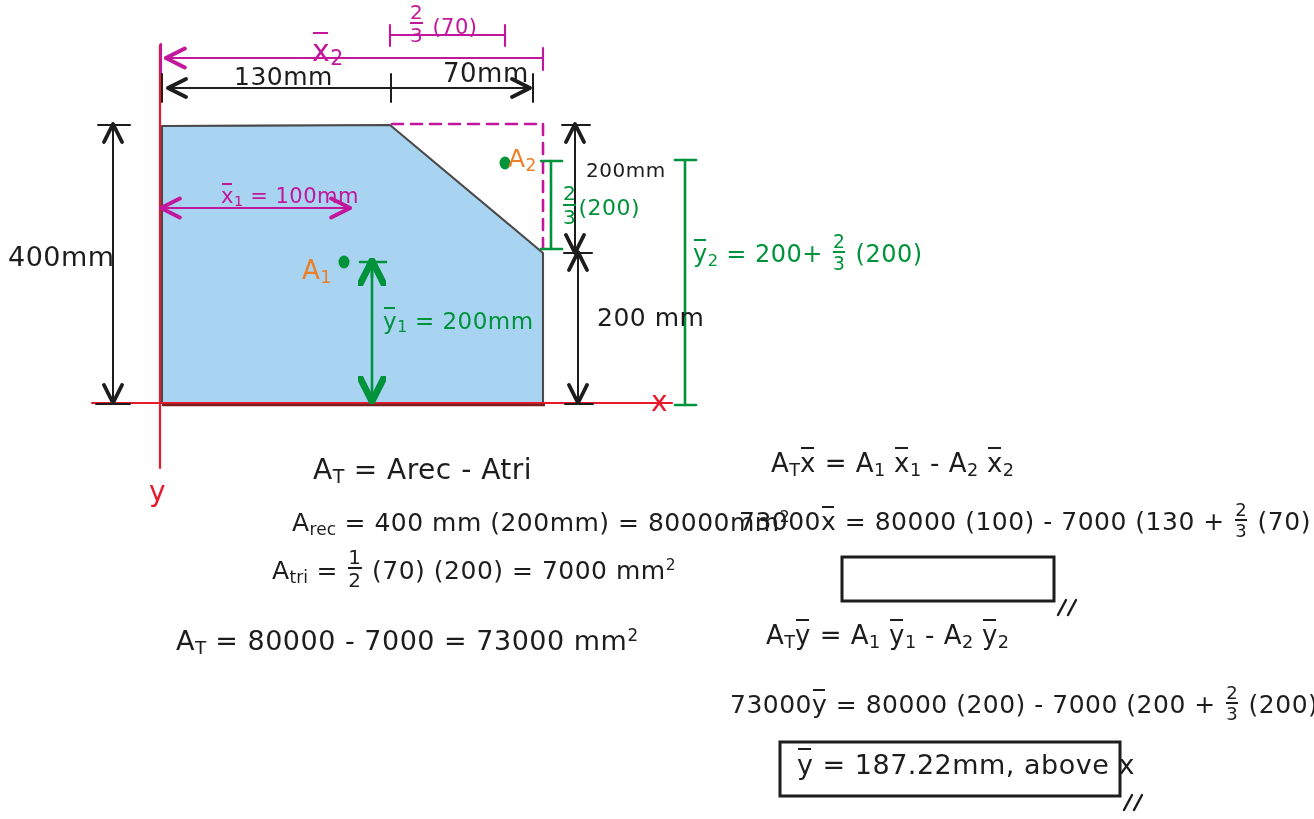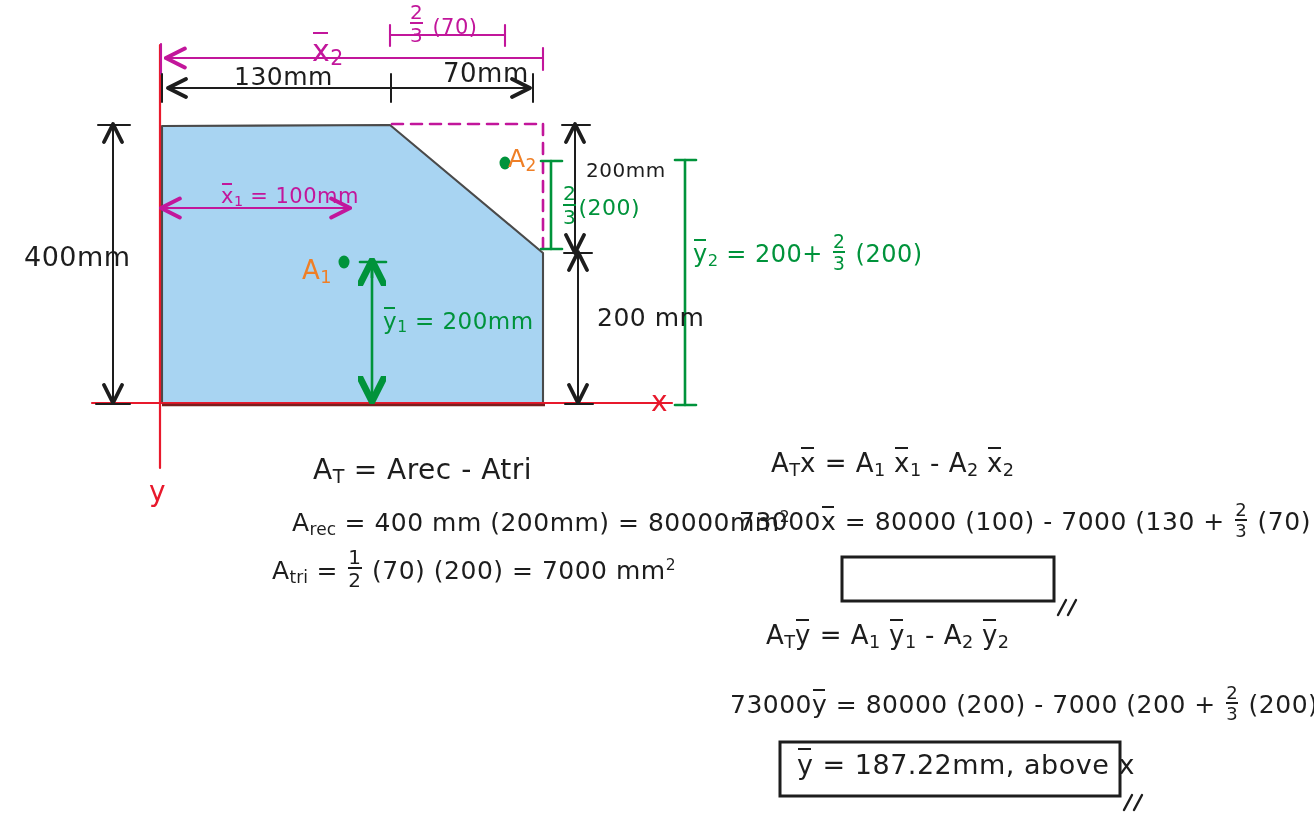--- a/index.html
+++ b/index.html
@@ -195,21 +195,21 @@
   </div>
 
   <div class="lbl hand mag" style="left:312px; top:36px; font-size:30px;">
     <span class="ovl">x</span><span class="sub">2</span>
   </div>
 
   <div class="lbl hand blk" style="left:234px; top:64px; font-size:25px;">130mm</div>
 
   <div class="lbl hand blk" style="left:443px; top:60px; font-size:26px;">70mm</div>
 
-  <div class="lbl hand blk" style="left:8px; top:243px; font-size:27px;margin-left:16px;">400mm</div>
+  <div class="lbl hand blk" style="left:8px; top:243px; font-size:27px;">400mm</div>
 
   <div class="lbl hand mag" style="left:221px; top:186px; font-size:21px;">
     <span class="ovl">x</span><span class="sub">1</span>
     <span>= 100mm</span>
   </div>
 
   <div class="lbl hand org" style="left:302px; top:257px; font-size:26px;">
     <span>A</span><span class="sub">1</span>
   </div>
 
@@ -259,20 +259,24 @@
   <div class="lbl hand blk" style="left:272px; top:547px; font-size:25px;">
     <span>A</span><span class="sub">tri</span>
     <span>=</span>
     <span class="frac" style="font-size:0.8em;">
       <span class="num">1</span>
       <span class="den">2</span>
     </span>
     <span>(70) (200)  =  7000 mm</span><span class="sup">2</span>
   </div>
 
+  <div class="lbl hand blk" style="left:176px; top:627px; font-size:27px;">
+    <span>A</span><span class="sub">T</span>
+    <span>=  80000 - 7000 = 73000 mm</span><span class="sup">2</span>
+  </div>
 
   <div class="lbl hand blk" style="left:771px; top:450px; font-size:26px;">
     <span>A</span><span class="sub">T</span><span class="ovl">x</span>
     <span> = A</span><span class="sub">1</span>
     <span class="ovl">x</span><span class="sub">1</span>
     <span>  -  A</span><span class="sub">2</span>
     <span class="ovl">x</span><span class="sub">2</span>
   </div>
 
   <div class="lbl hand blk" style="left:739px; top:501px; font-size:25px;">

